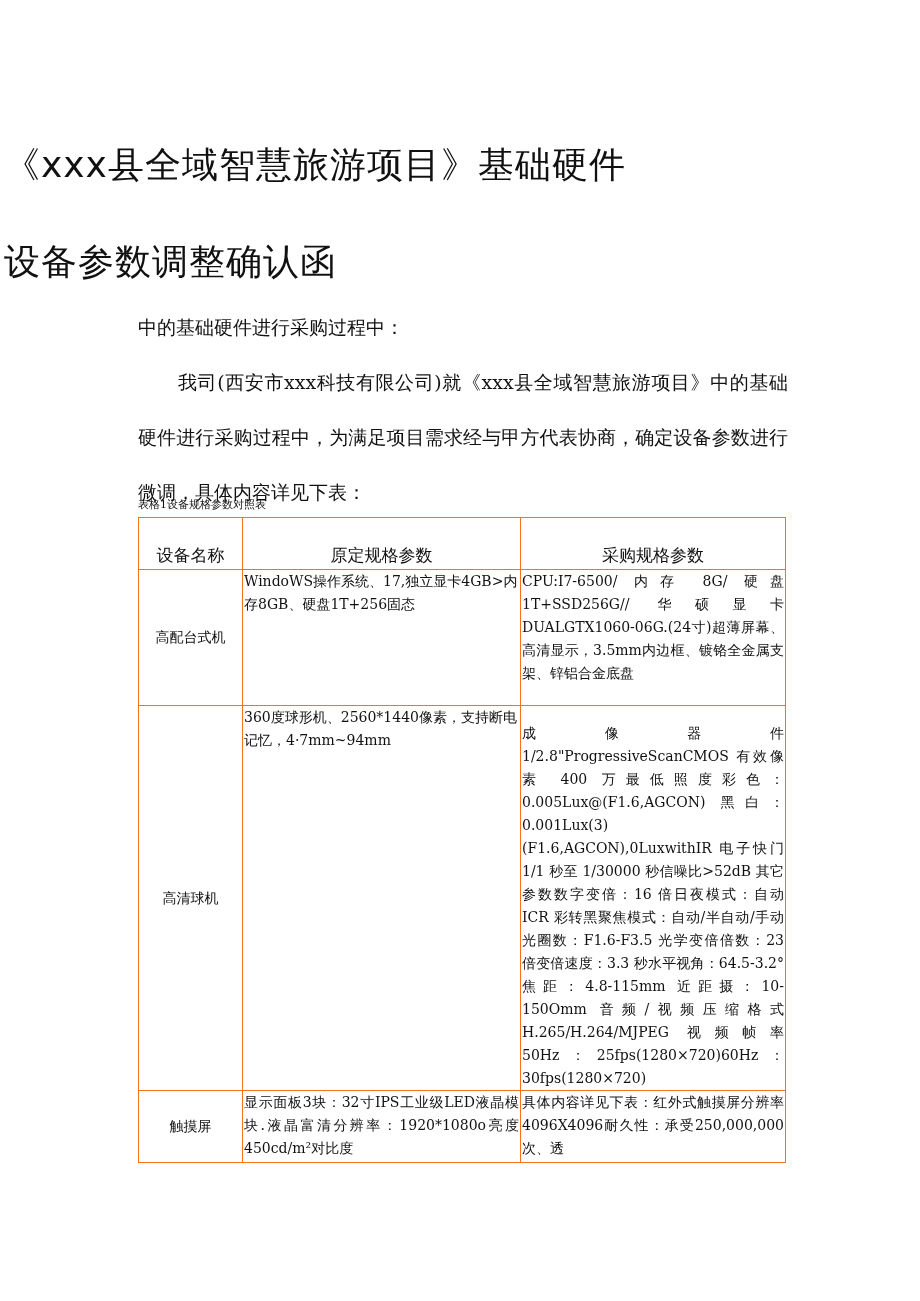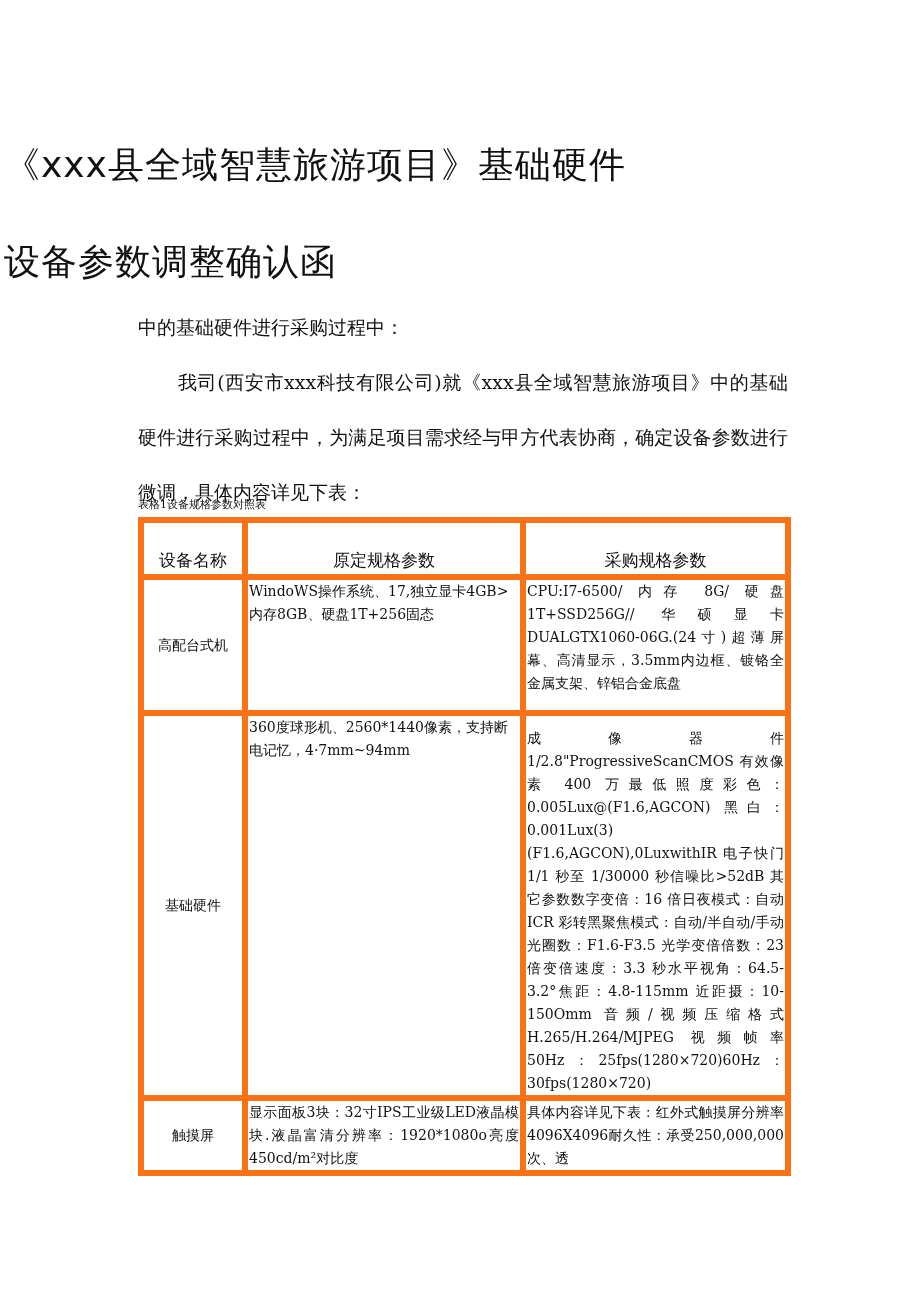--- a/index.html
+++ b/index.html
@@ -8,21 +8,21 @@
   .title { position: absolute; left: 4px; width: 920px; text-align: left;
            font-size: 36px; letter-spacing: 1px; font-family: "DejaVu Sans", "Liberation Sans", sans-serif; font-weight: normal; margin-top: 16px; }
   .title1 { top: 125px; }
   .title2 { top: 222px; }
   .para { position: absolute; left: 138px; width: 650px; font-size: 19px; line-height: 55px; }
   .salute { top: 300px; }
   .body-text { top: 355px; text-indent: 40px; text-align: justify; }
   .caption { position: absolute; left: 138px; top: 497px; font-size: 11px; }
   table.spec { position: absolute; left: 138px; top: 517px; width: 647px;
                border-collapse: collapse; table-layout: fixed; }
-  table.spec td, table.spec th { border: 6px solid #f97316; vertical-align: top;
+  table.spec td, table.spec th { border: 1px solid #f97316; vertical-align: top;
                font-size: 14px; line-height: 23px; padding: 0 1px; }
   table.spec th { font-family: "DejaVu Sans", "Liberation Sans", sans-serif; font-weight: normal;
                font-size: 17px; height: 49px; vertical-align: bottom; padding-bottom: 2px; }
   td.name { text-align: center; vertical-align: middle !important; }
   td.just { text-align: justify; }
   .r1 { height: 136px; }
   .r2 { height: 385px; }
   .r3 { height: 72px; }
 </style>
 </head>
@@ -47,21 +47,21 @@
     <th>设备名称</th>
     <th>原定规格参数</th>
     <th>采购规格参数</th>
   </tr>
   <tr class="r1">
     <td class="name">高配台式机</td>
     <td>WindoWS操作系统、17,独立显卡4GB&gt;内存8GB、硬盘1T+256固态</td>
     <td class="just">CPU:I7-6500/ 内存 8G/ 硬盘 1T+SSD256G// 华硕显卡 DUALGTX1060-06G.(24寸)超薄屏幕、高清显示，3.5mm内边框、镀铬全金属支架、锌铝合金底盘</td>
   </tr>
   <tr class="r2">
-    <td class="name">基础硬件</td>
+    <td class="name">高清球机</td>
     <td>360度球形机、2560*1440像素，支持断电记忆，4·7mm~94mm</td>
     <td class="just" style="vertical-align:bottom;">
       <span>成像器件 1/2.8"ProgressiveScanCMOS 有效像素 400 万最低照度彩色：0.005Lux@(F1.6,AGCON) 黑白：0.001Lux(3)(F1.6,AGCON),0LuxwithIR 电子快门 1/1 秒至 1/30000 秒信噪比&gt;52dB 其它参数数字变倍：16 倍日夜模式：自动 ICR 彩转黑聚焦模式：自动/半自动/手动光圈数：F1.6-F3.5 光学变倍倍数：23 倍变倍速度：3.3 秒水平视角：64.5-3.2°焦距：4.8-115mm 近距摄：10-150Omm 音频/视频压缩格式 H.265/H.264/MJPEG 视频帧率 50Hz：25fps(1280×720)60Hz：30fps(1280×720)</span>
     </td>
   </tr>
   <tr class="r3">
     <td class="name">触摸屏</td>
     <td class="just">显示面板3块：32寸IPS工业级LED液晶模块.液晶富清分辨率：1920*1080o亮度450cd/m²对比度</td>
     <td class="just">具体内容详见下表：红外式触摸屏分辨率4096X4096耐久性：承受250,000,000次、透</td>
   </tr>

